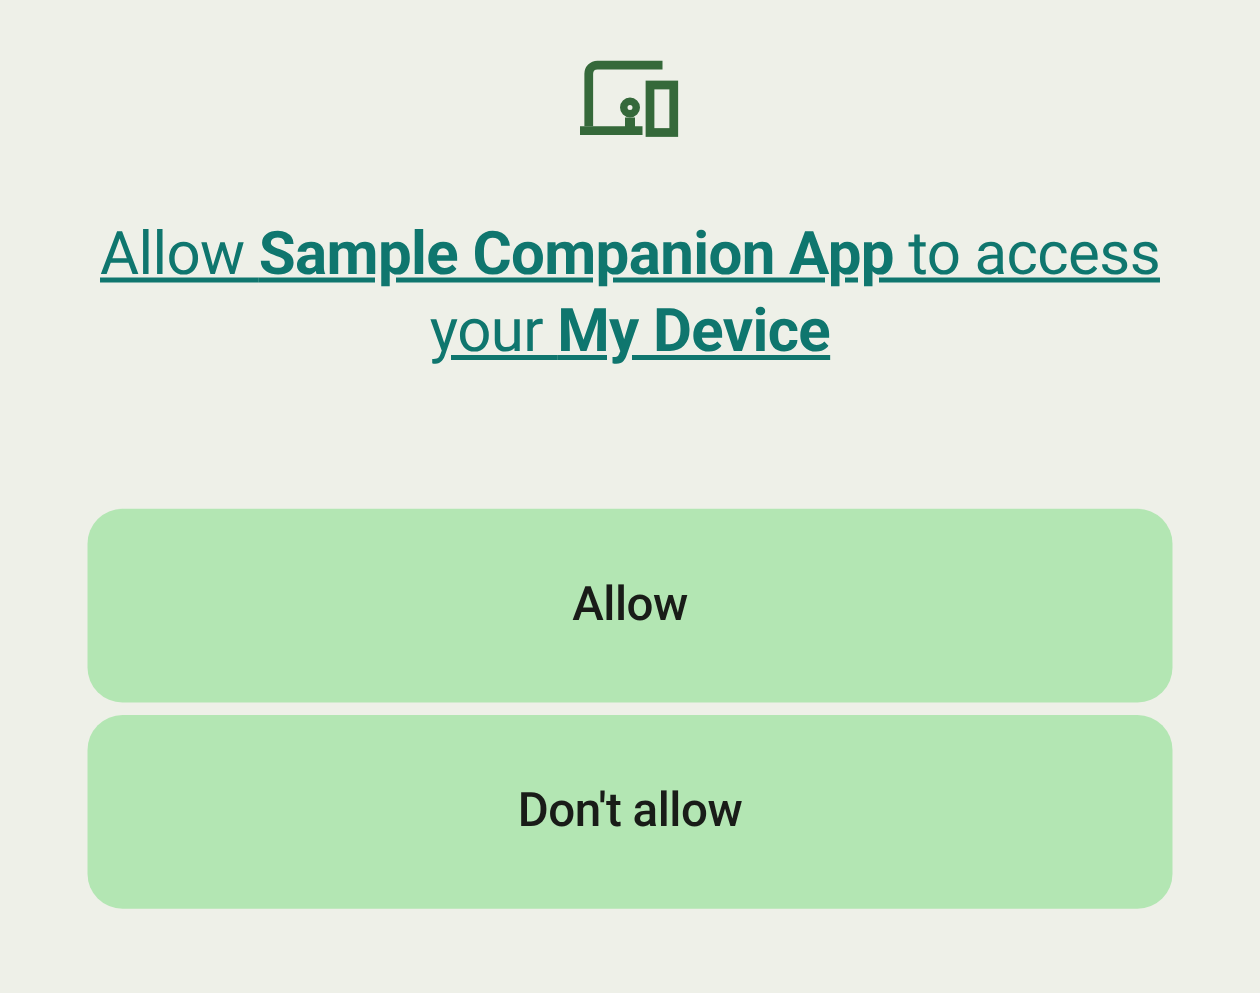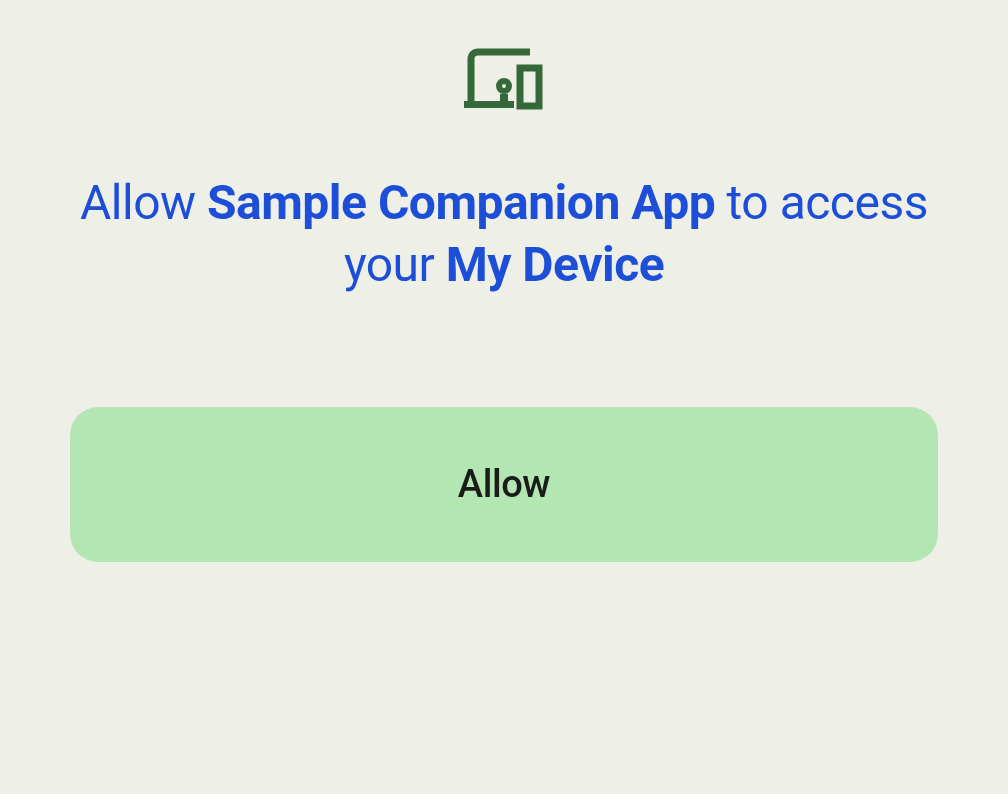--- a/index.html
+++ b/index.html
@@ -18,24 +18,25 @@
       padding: 40px 70px 30px 70px;
     }
     .icon-container {
       margin-top: 6px;
       margin-bottom: 58px;
     }
     .heading {
       text-align: center;
       font-size: 48px;
       font-weight: 400;
-      color: #1d4ed8;
+      color: #0f766e;
       line-height: 1.3;
       letter-spacing: -0.5px;
       margin-bottom: 110px;
+      text-decoration: underline;
     }
     .heading .bold {
       font-weight: 700;
     }
     .buttons {
       width: 100%;
       display: flex;
       flex-direction: column;
       gap: 10px;
     }
@@ -68,13 +69,14 @@
     <rect x="56" y="22" width="19" height="38" stroke="#35693a" stroke-width="7" fill="none"></rect>
   </svg>
 </div>
 
 <h1 class="heading">
   <span>Allow </span><span class="bold">Sample Companion App</span><span> to access your </span><span class="bold">My Device</span>
 </h1>
 
 <div class="buttons">
   <button class="btn">Allow</button>
+  <button class="btn">Don't allow</button>
 </div>
 
 </body></html>

